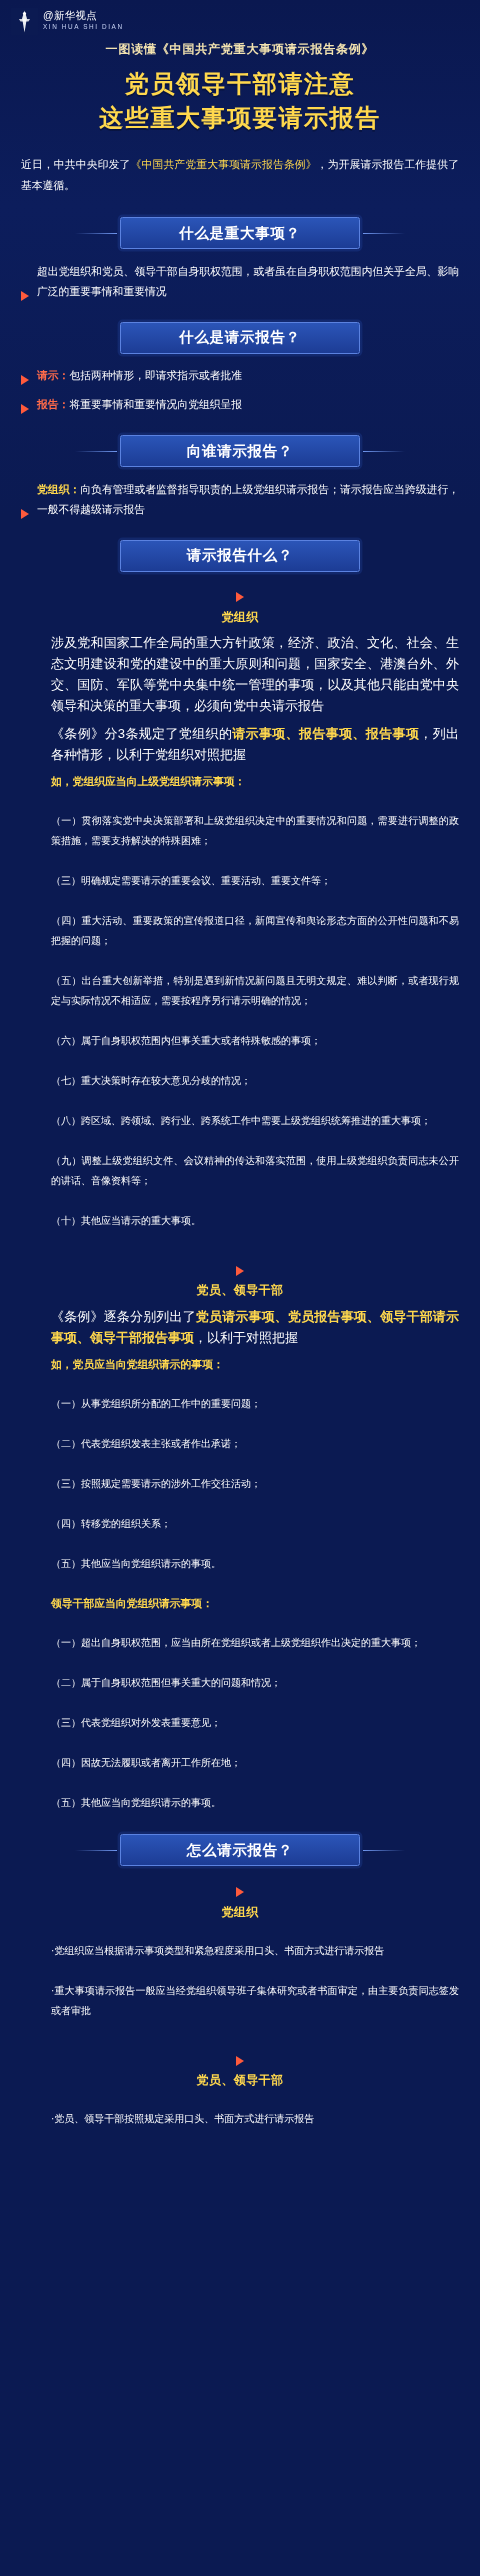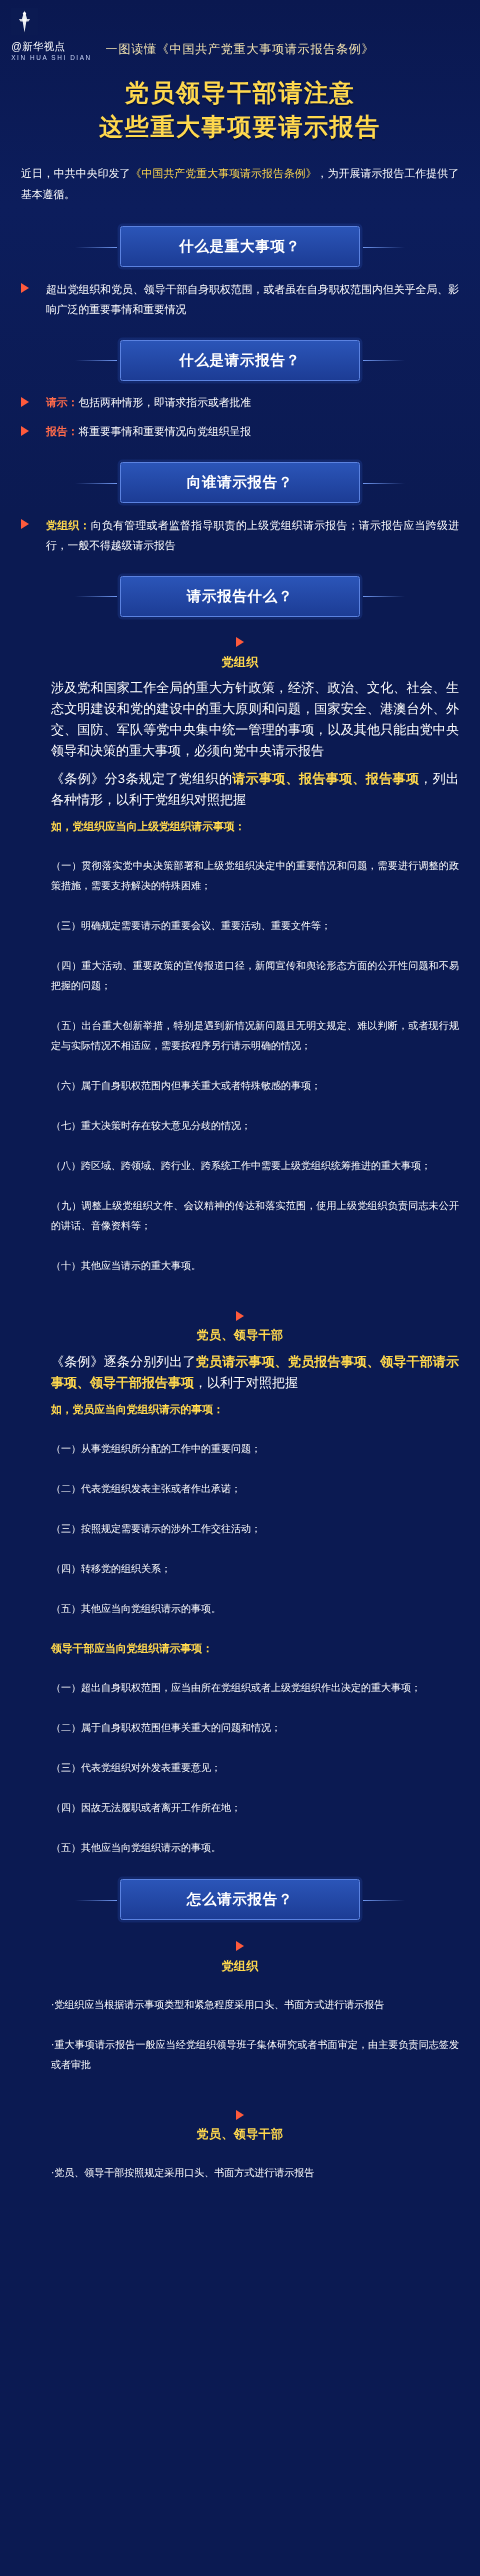--- a/index.html
+++ b/index.html
@@ -17,21 +17,20 @@
     padding-bottom: 32px;
   }
 
   
   .logo-bar {
     padding: 8px 0 0 11.2px;
     display: flex;
     align-items: flex-start;
     gap: 4.8px;
     height: 38px;
-    flex-direction: column;
   }
   .logo-mark {
     width: 27px; height: 27px;
     position: relative;
     flex: 0 0 auto;
   }
   .logo-mark svg { display:block; }
   .logo-text { padding-top: 1.6px; }
   .logo-text .l1 {
     font-size: 10.4px;
@@ -48,22 +47,22 @@
 
   
   .hero {
     text-align: center;
     padding: 3.2px 16px 4.8px 16px;
   }
   .hero .kicker {
     font-size: 12px;
     color: #f3e3b0;
     letter-spacing: 0.8px;
-    margin-bottom: 18px;
-    font-weight: normal;
+    margin-bottom: 9px;
+    font-weight: bold;
   }
   .hero .title1, .hero .title2 {
     font-size: 24px;
     font-weight: bold;
     color: #ffd84d;
     letter-spacing: 1.6px;
     line-height: 34px;
     text-shadow: 0 1.6px 0 rgba(0,0,0,0.25);
   }
 
@@ -74,21 +73,21 @@
     line-height: 21px;
     color: #ffffff;
     text-align: justify;
   }
   .intro .hl { color: #ffd84d; }
 
   
   .banner {
     margin: 21px auto 11.2px auto;
     width: 240px;
-    height: 41px;
+    height: 32px;
     background: linear-gradient(180deg, #2b55b8 0%, #1c3c95 100%);
     border: 0.8px solid #5b82e0;
     border-radius: 2.4px;
     display: flex;
     align-items: center;
     justify-content: center;
     position: relative;
     box-shadow: 0 0 0 2.4px rgba(40,80,180,0.25);
   }
   .banner::before, .banner::after {
@@ -105,22 +104,22 @@
     font-size: 14.4px;
     font-weight: bold;
     color: #ffffff;
     letter-spacing: 0.8px;
   }
 
   
   .block {
     margin: 9.6px 21px;
     display: flex;
-    gap: 17px;
-    align-items: flex-start;
+    gap: 8px;
+    align-items: flex-end;
   }
   .tri {
     width: 0; height: 0;
     border-left: 8.8px solid #ff5a3c;
     border-top: 5.6px solid transparent;
     border-bottom: 5.6px solid transparent;
     margin-top: 4.8px;
     flex: 0 0 auto;
   }
   .block .body {

